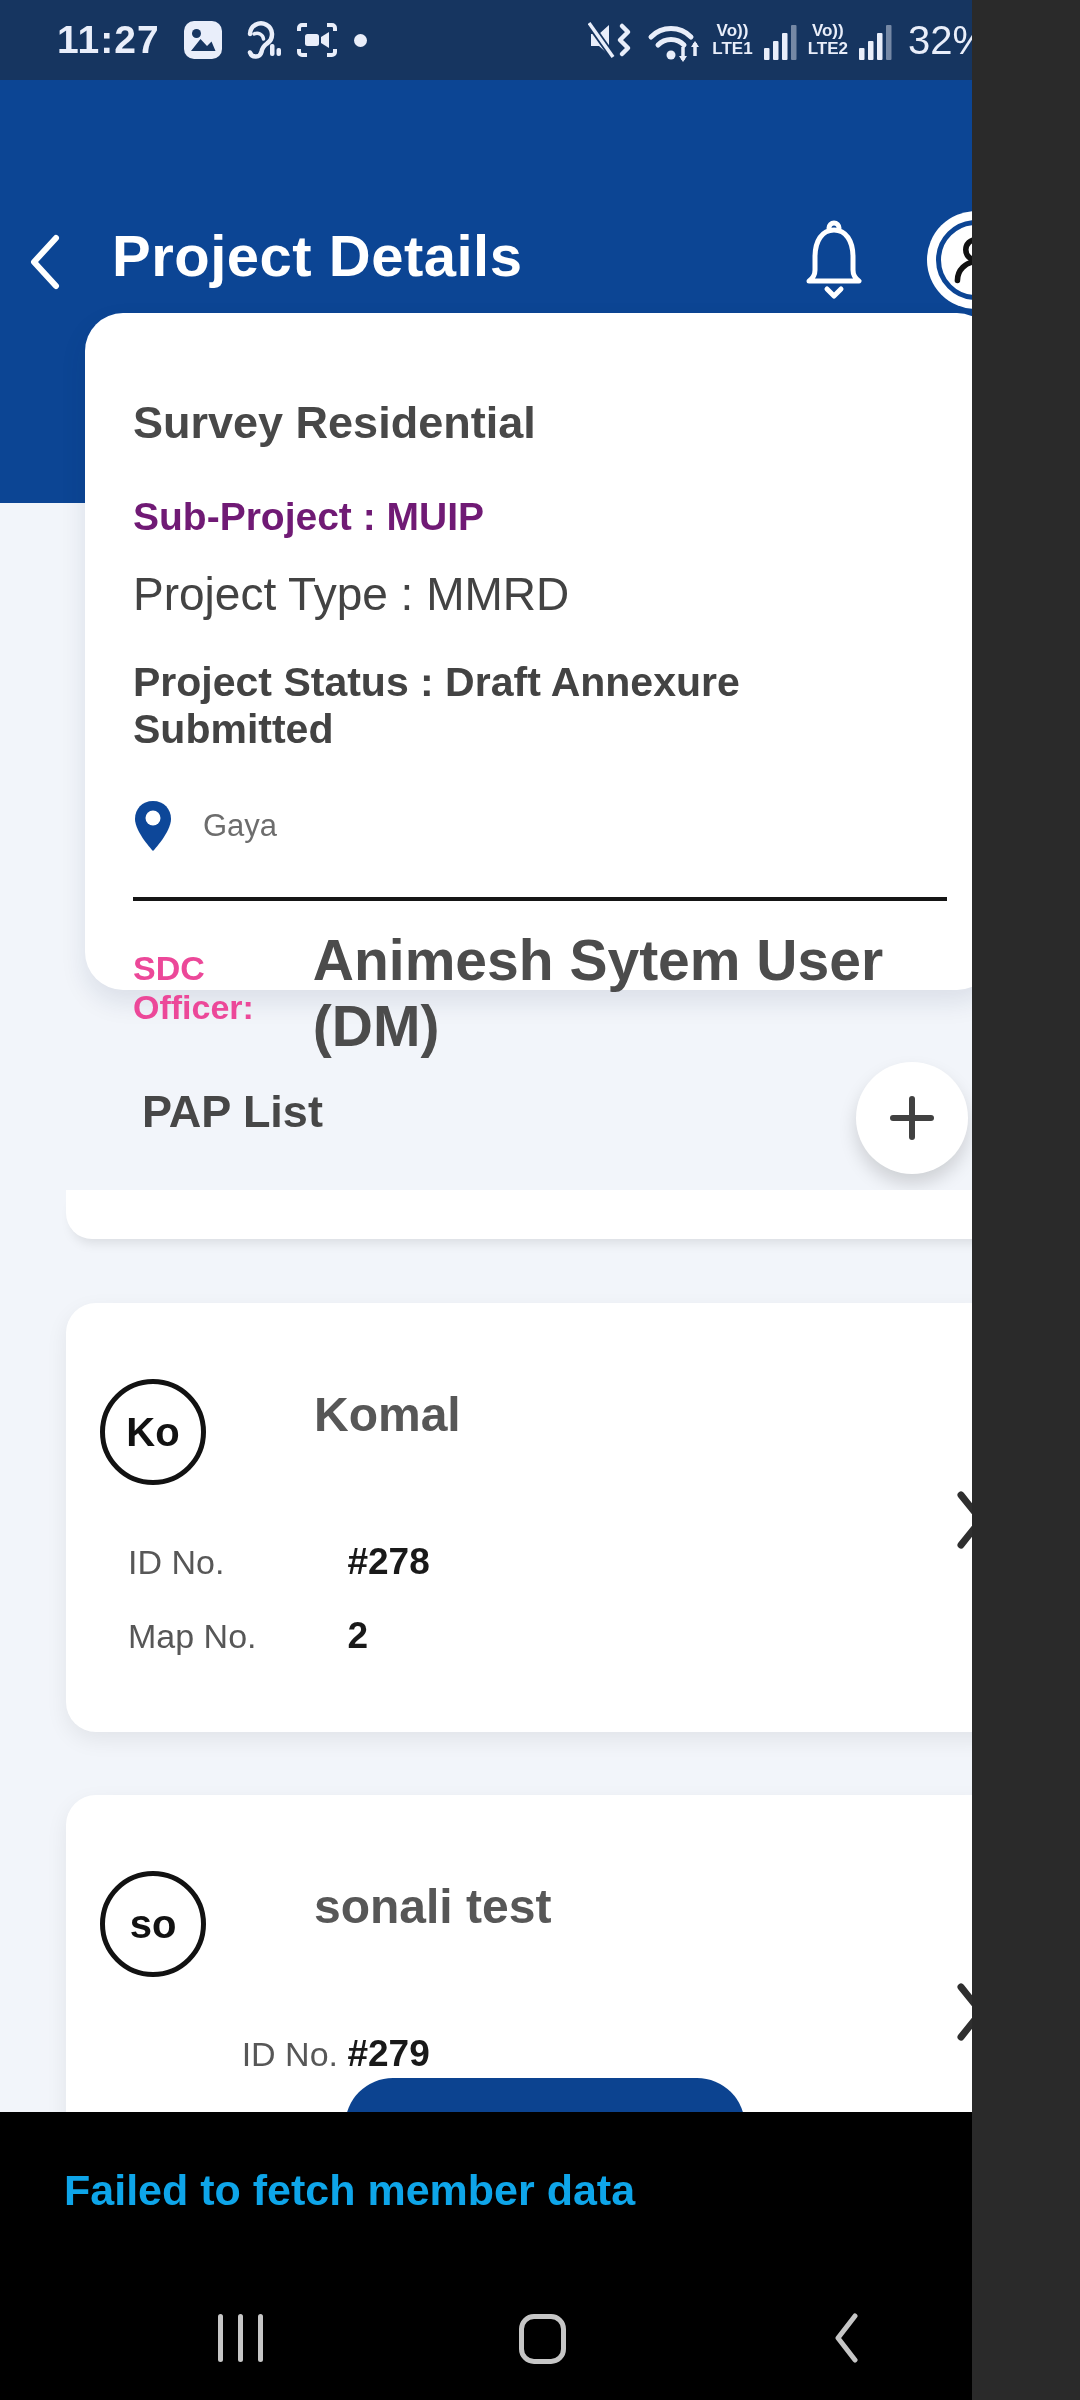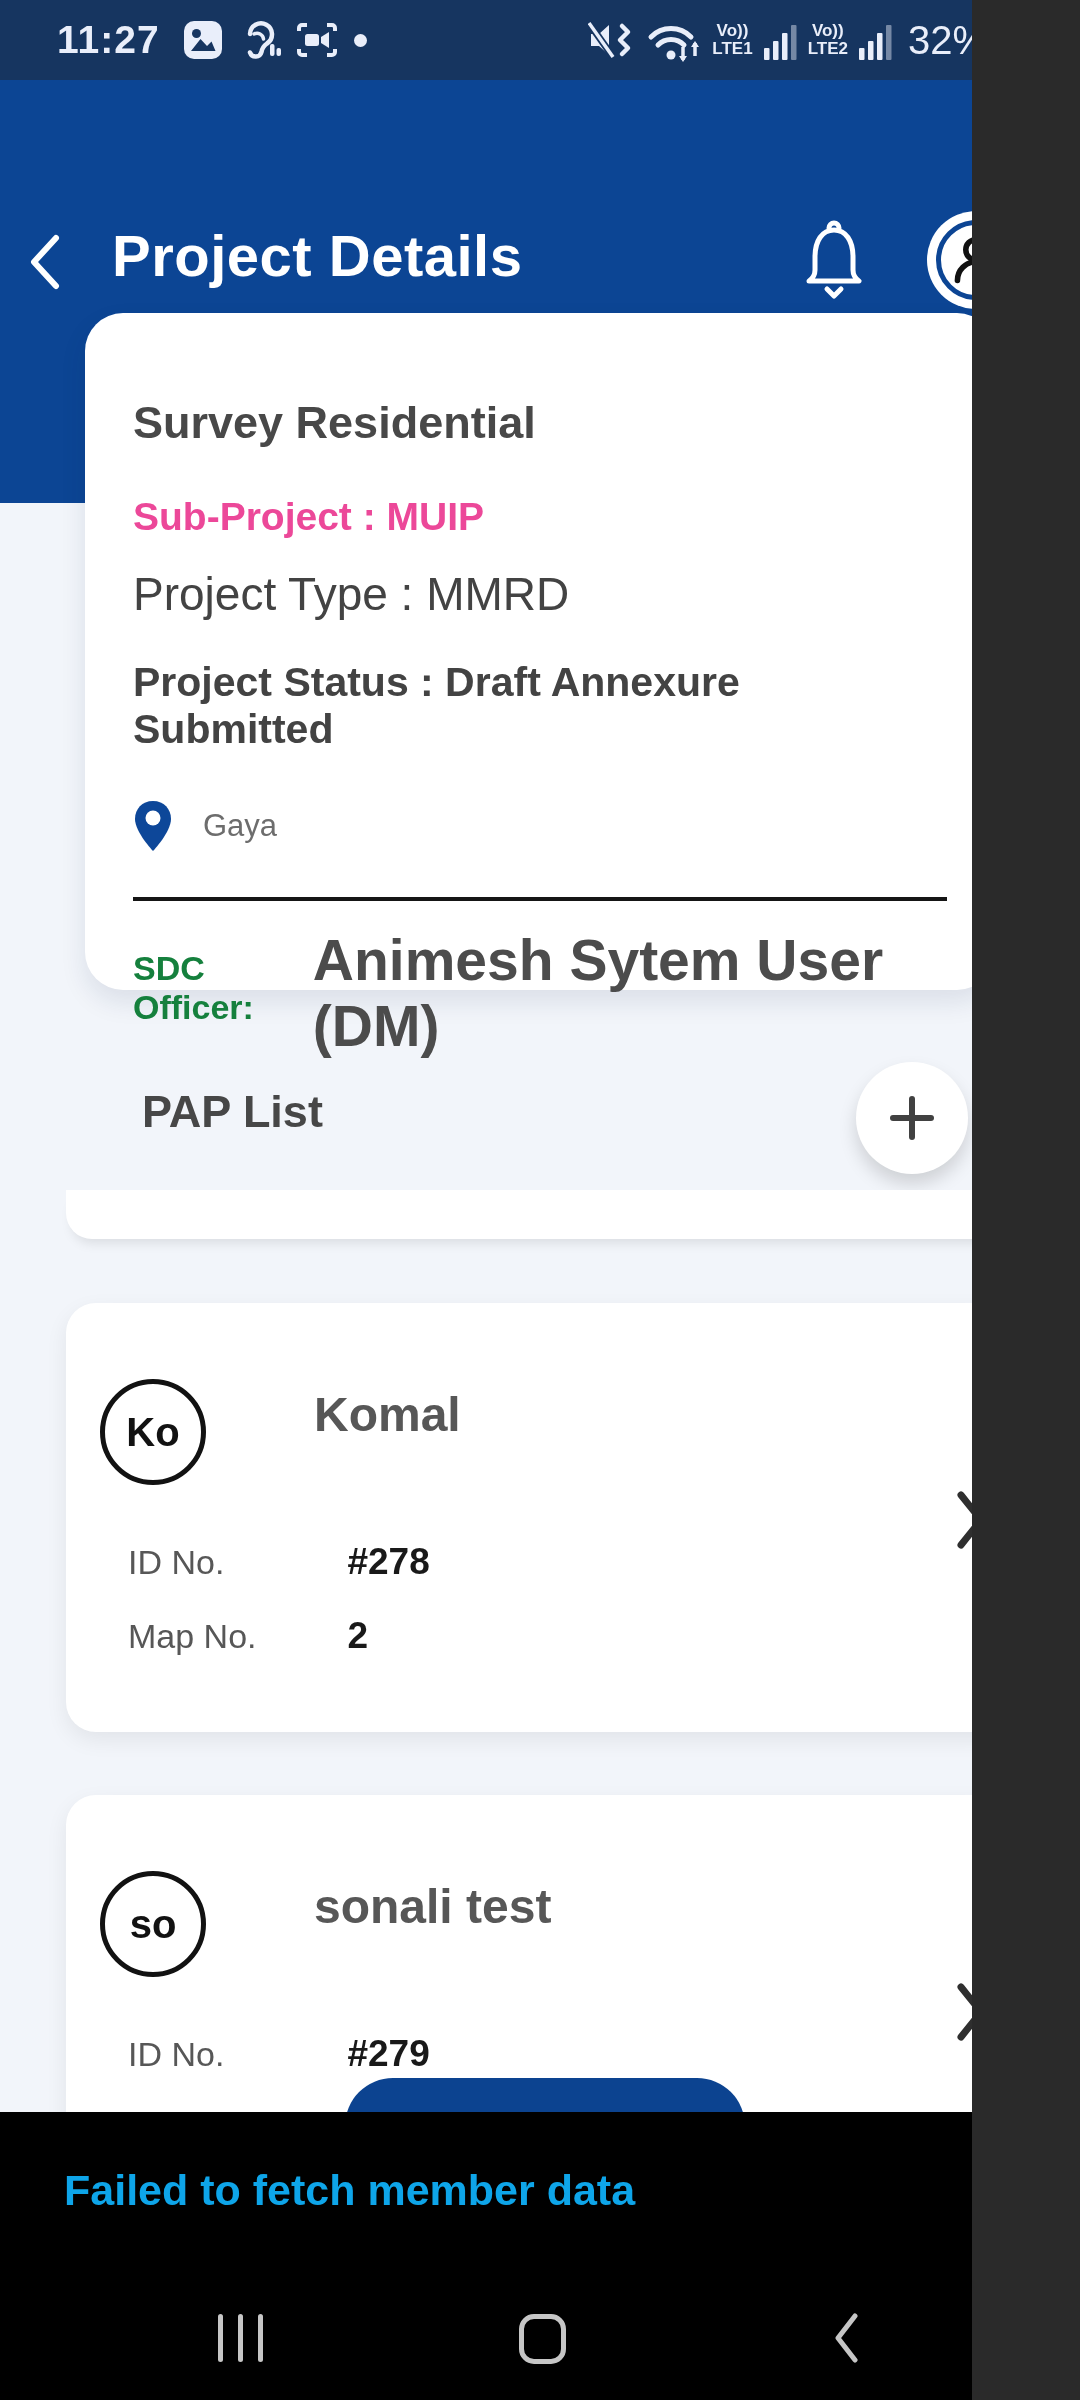--- a/index.html
+++ b/index.html
@@ -27,28 +27,28 @@
   .hdr-bell{position:absolute;left:796px;top:218px;background:none;border:none;padding:0;cursor:pointer;}
   .hdr-avatar{position:absolute;left:927px;top:211px;width:98px;height:98px;border-radius:50%;background:#fff;
     display:flex;align-items:center;justify-content:center;border:none;padding:0;cursor:pointer;}
   .hdr-avatar-inner{width:80px;height:80px;border-radius:50%;border:5px solid #0c4594;background:#fff;
     box-sizing:border-box;display:flex;align-items:center;justify-content:center;}
 
   
   .project-card{position:absolute;left:85px;top:313px;width:910px;height:677px;background:#fff;
     border-radius:38px;box-shadow:0 12px 26px rgba(20,40,80,.10);padding:84px 48px 0 48px;box-sizing:border-box;}
   .pc-title{font-size:45px;font-weight:700;color:#484848;}
-  .pc-sub{margin-top:46px;font-size:39px;font-weight:700;color:#ec4899;}
+  .pc-sub{margin-top:46px;font-size:39px;font-weight:700;color:#701a75;}
   .pc-type{margin-top:28px;font-size:46px;font-weight:400;color:#434343;}
   .pc-status{margin-top:38px;font-size:41px;font-weight:700;color:#434343;}
   .pc-loc{margin-top:46px;display:flex;align-items:center;gap:30px;}
   .pc-loc-text{font-size:31px;color:#6d6d6d;}
   .pc-divider{margin-top:44px;height:4px;background:#151515;}
   .pc-officer{margin-top:26px;display:flex;justify-content:space-between;align-items:baseline;}
-  .pc-officer-label{font-size:34px;font-weight:700;color:#15803d;}
+  .pc-officer-label{font-size:34px;font-weight:700;color:#ec4899;}
   .pc-officer-value{font-size:57px;font-weight:700;color:#4c4c4c;}
 
   
   .pap-title{position:absolute;left:142px;top:1086px;margin:0;font-size:45px;font-weight:700;color:#474747;}
   .add-btn{position:absolute;left:856px;top:1062px;width:112px;height:112px;border-radius:50%;background:#fff;border:none;
     box-shadow:0 10px 18px rgba(0,0,0,.15);display:flex;align-items:center;justify-content:center;cursor:pointer;}
   .card-strip{position:absolute;left:66px;top:1190px;width:946px;height:49px;background:#fff;
     border-radius:0 0 26px 26px;box-shadow:0 10px 12px -6px rgba(0,0,0,.10);}
 
   .pap-card{position:absolute;left:66px;width:946px;background:#fff;border-radius:30px;
@@ -215,21 +215,21 @@
     <div class="pp-row pp-id">
       <span class="pp-label">ID No.</span>
       <span class="pp-value">#278</span>
     </div>
     <div class="pp-row pp-map">
       <span class="pp-label">Map No.</span>
       <span class="pp-value">2</span>
     </div>
   </article>
 
-  <article class="pap-card" style="top:1795px;height:400px;">
+  <article class="pap-card" style="top:1795px;height:400px;text-align:right;">
     <div class="pp-avatar">
       <span class="pp-initials">so</span>
     </div>
     <div class="pp-name">sonali test</div>
     <svg class="pp-chevron" width="30" height="62" viewBox="0 0 30 62">
       <polyline points="5,6 25,31 5,56" fill="none" stroke="#2f2f2f" stroke-width="7" stroke-linecap="round" stroke-linejoin="round"></polyline>
     </svg>
     <div class="pp-row pp-id">
       <span class="pp-label">ID No.</span>
       <span class="pp-value">#279</span>

